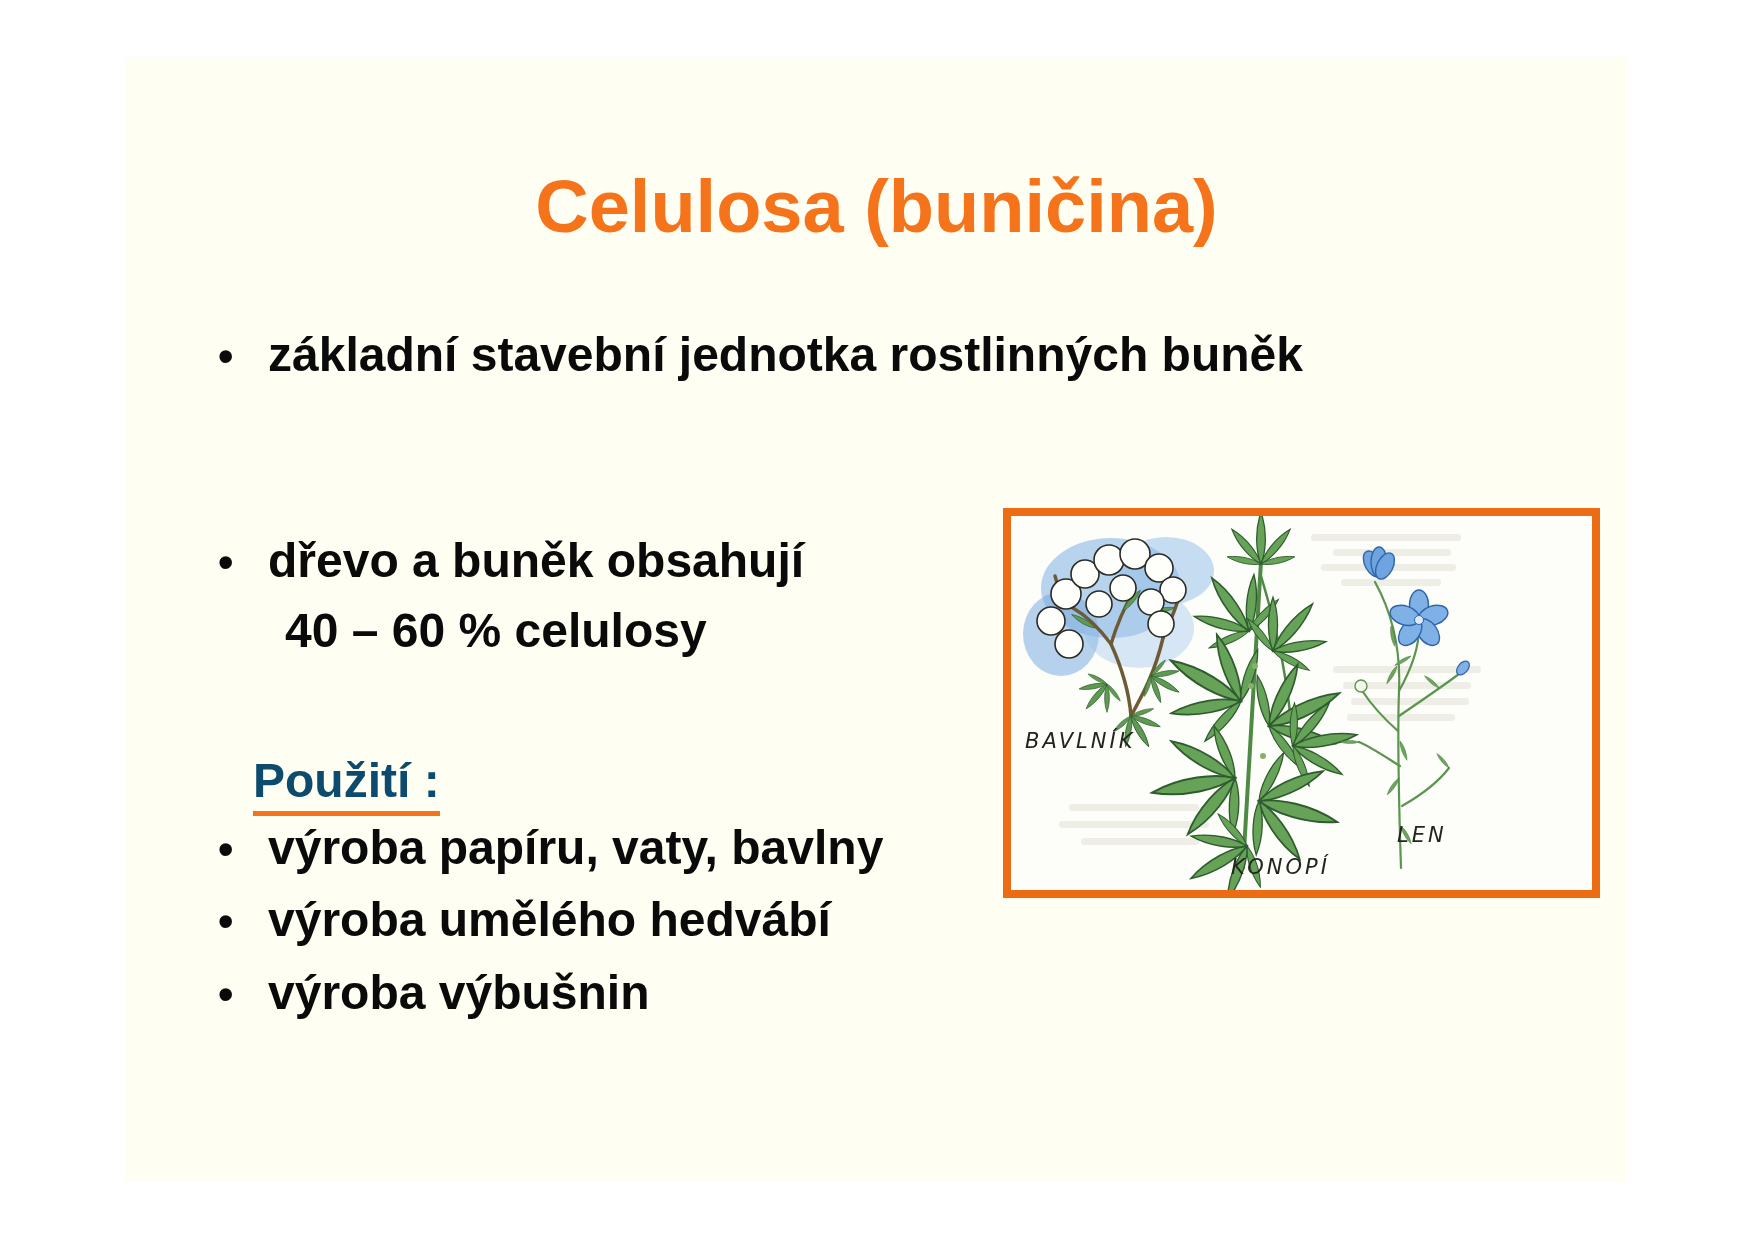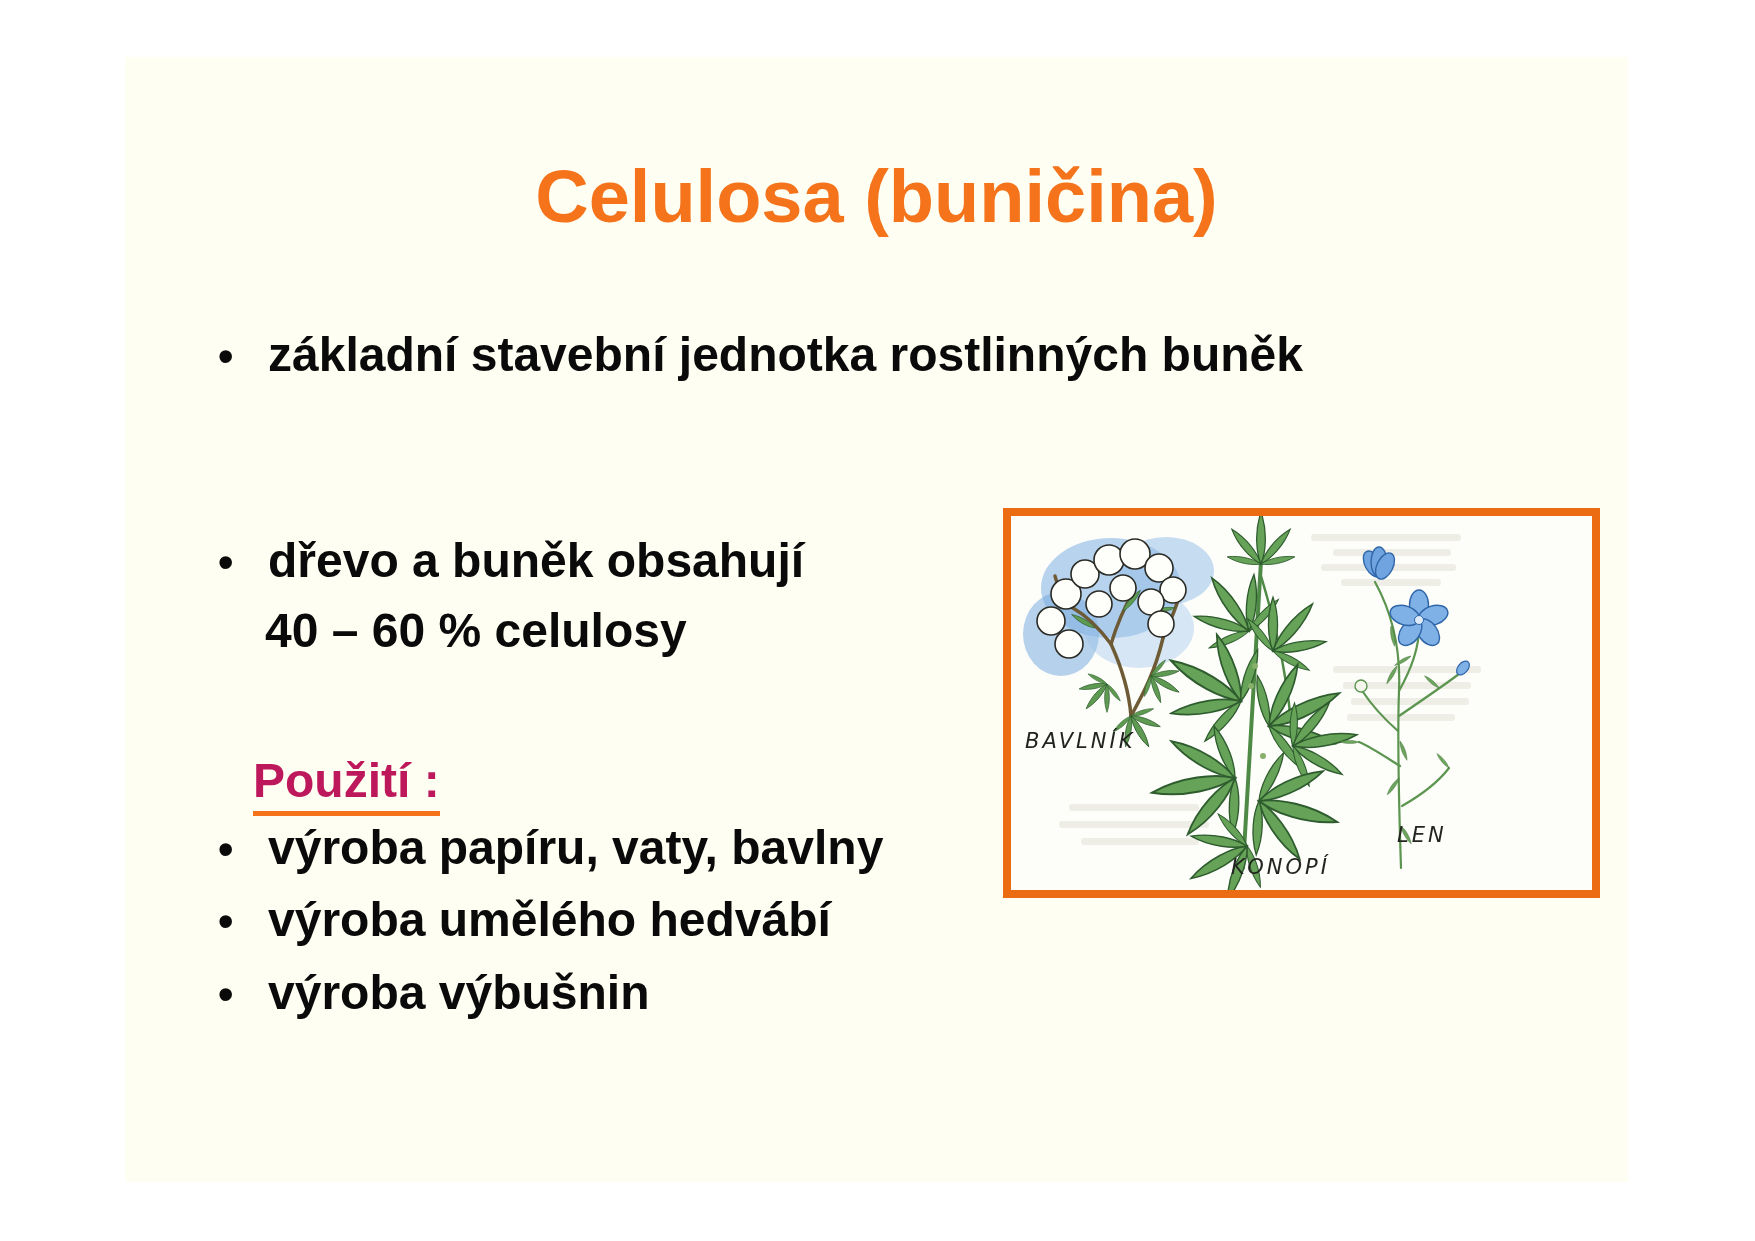--- a/index.html
+++ b/index.html
@@ -5,35 +5,35 @@
   html,body{margin:0;padding:0;}
   body{
     width:1755px;height:1241px;position:relative;background:#ffffff;
     font-family:"Liberation Sans", sans-serif;overflow:hidden;
   }
   .slide{
     position:absolute;left:125px;top:57px;width:1503px;height:1125px;
     background:#FFFEF2;
   }
   .title{
-    position:absolute;left:0;top:103px;width:100%;text-align:center;
+    position:absolute;left:0;top:113px;width:100%;text-align:center;
     font-size:74px;font-weight:bold;color:#F5731A;line-height:1;white-space:nowrap;
   }
   .line{
     position:absolute;font-size:48px;font-weight:bold;color:#0A0A0A;
     line-height:1.06;white-space:nowrap;
   }
   .bullet{left:93px;}
   .bullet .marker{
     display:inline-block;width:50px;font-size:44px;line-height:1;
   }
   .cont{left:143px;}
-  .subline{left:140px;text-align:center;}
+  .subline{left:160px;text-align:center;}
   .usage{
-    left:128px;color:#be185d;
+    left:128px;color:#0c4a6e;
   }
   .usage .u{
     display:inline-block;border-bottom:5px solid #F5731A;padding-bottom:4px;
   }
   .figure{
     position:absolute;left:878px;top:451px;width:597px;height:390px;
     border:8px solid #EB6C12;box-sizing:border-box;background:#FDFDFA;
   }
   .figure svg{display:block;width:489px;height:374px;}
 </style>

